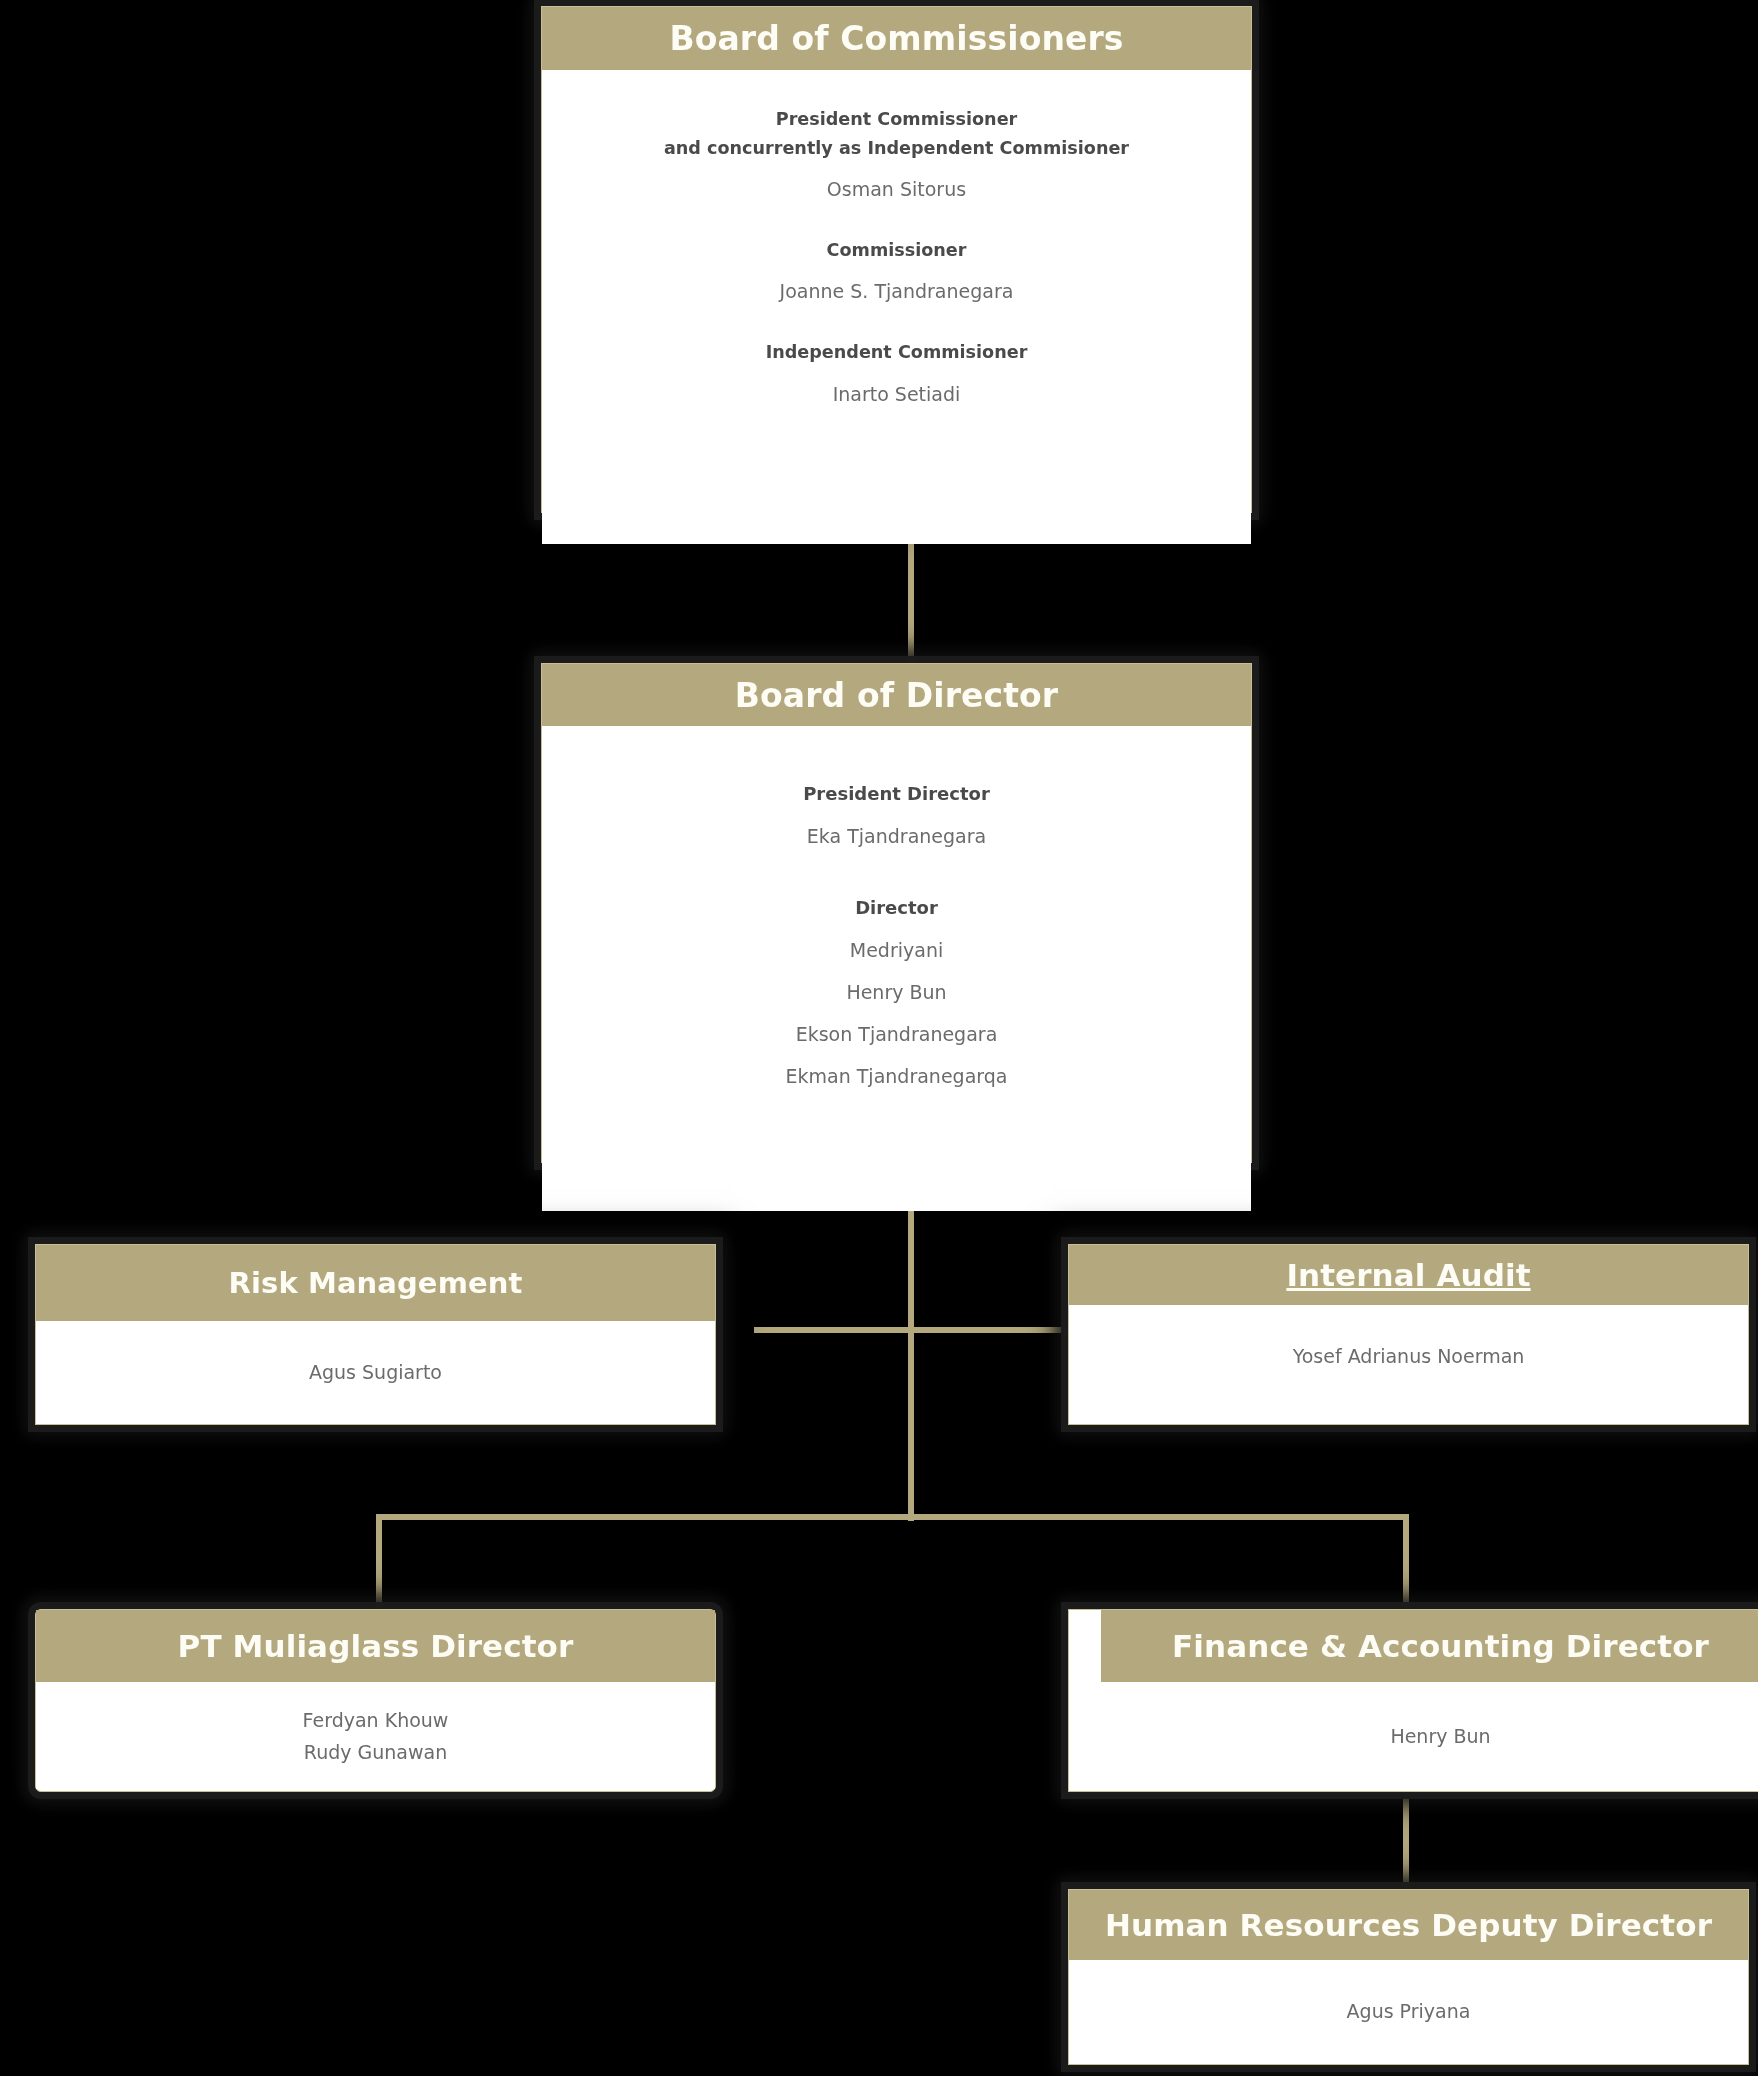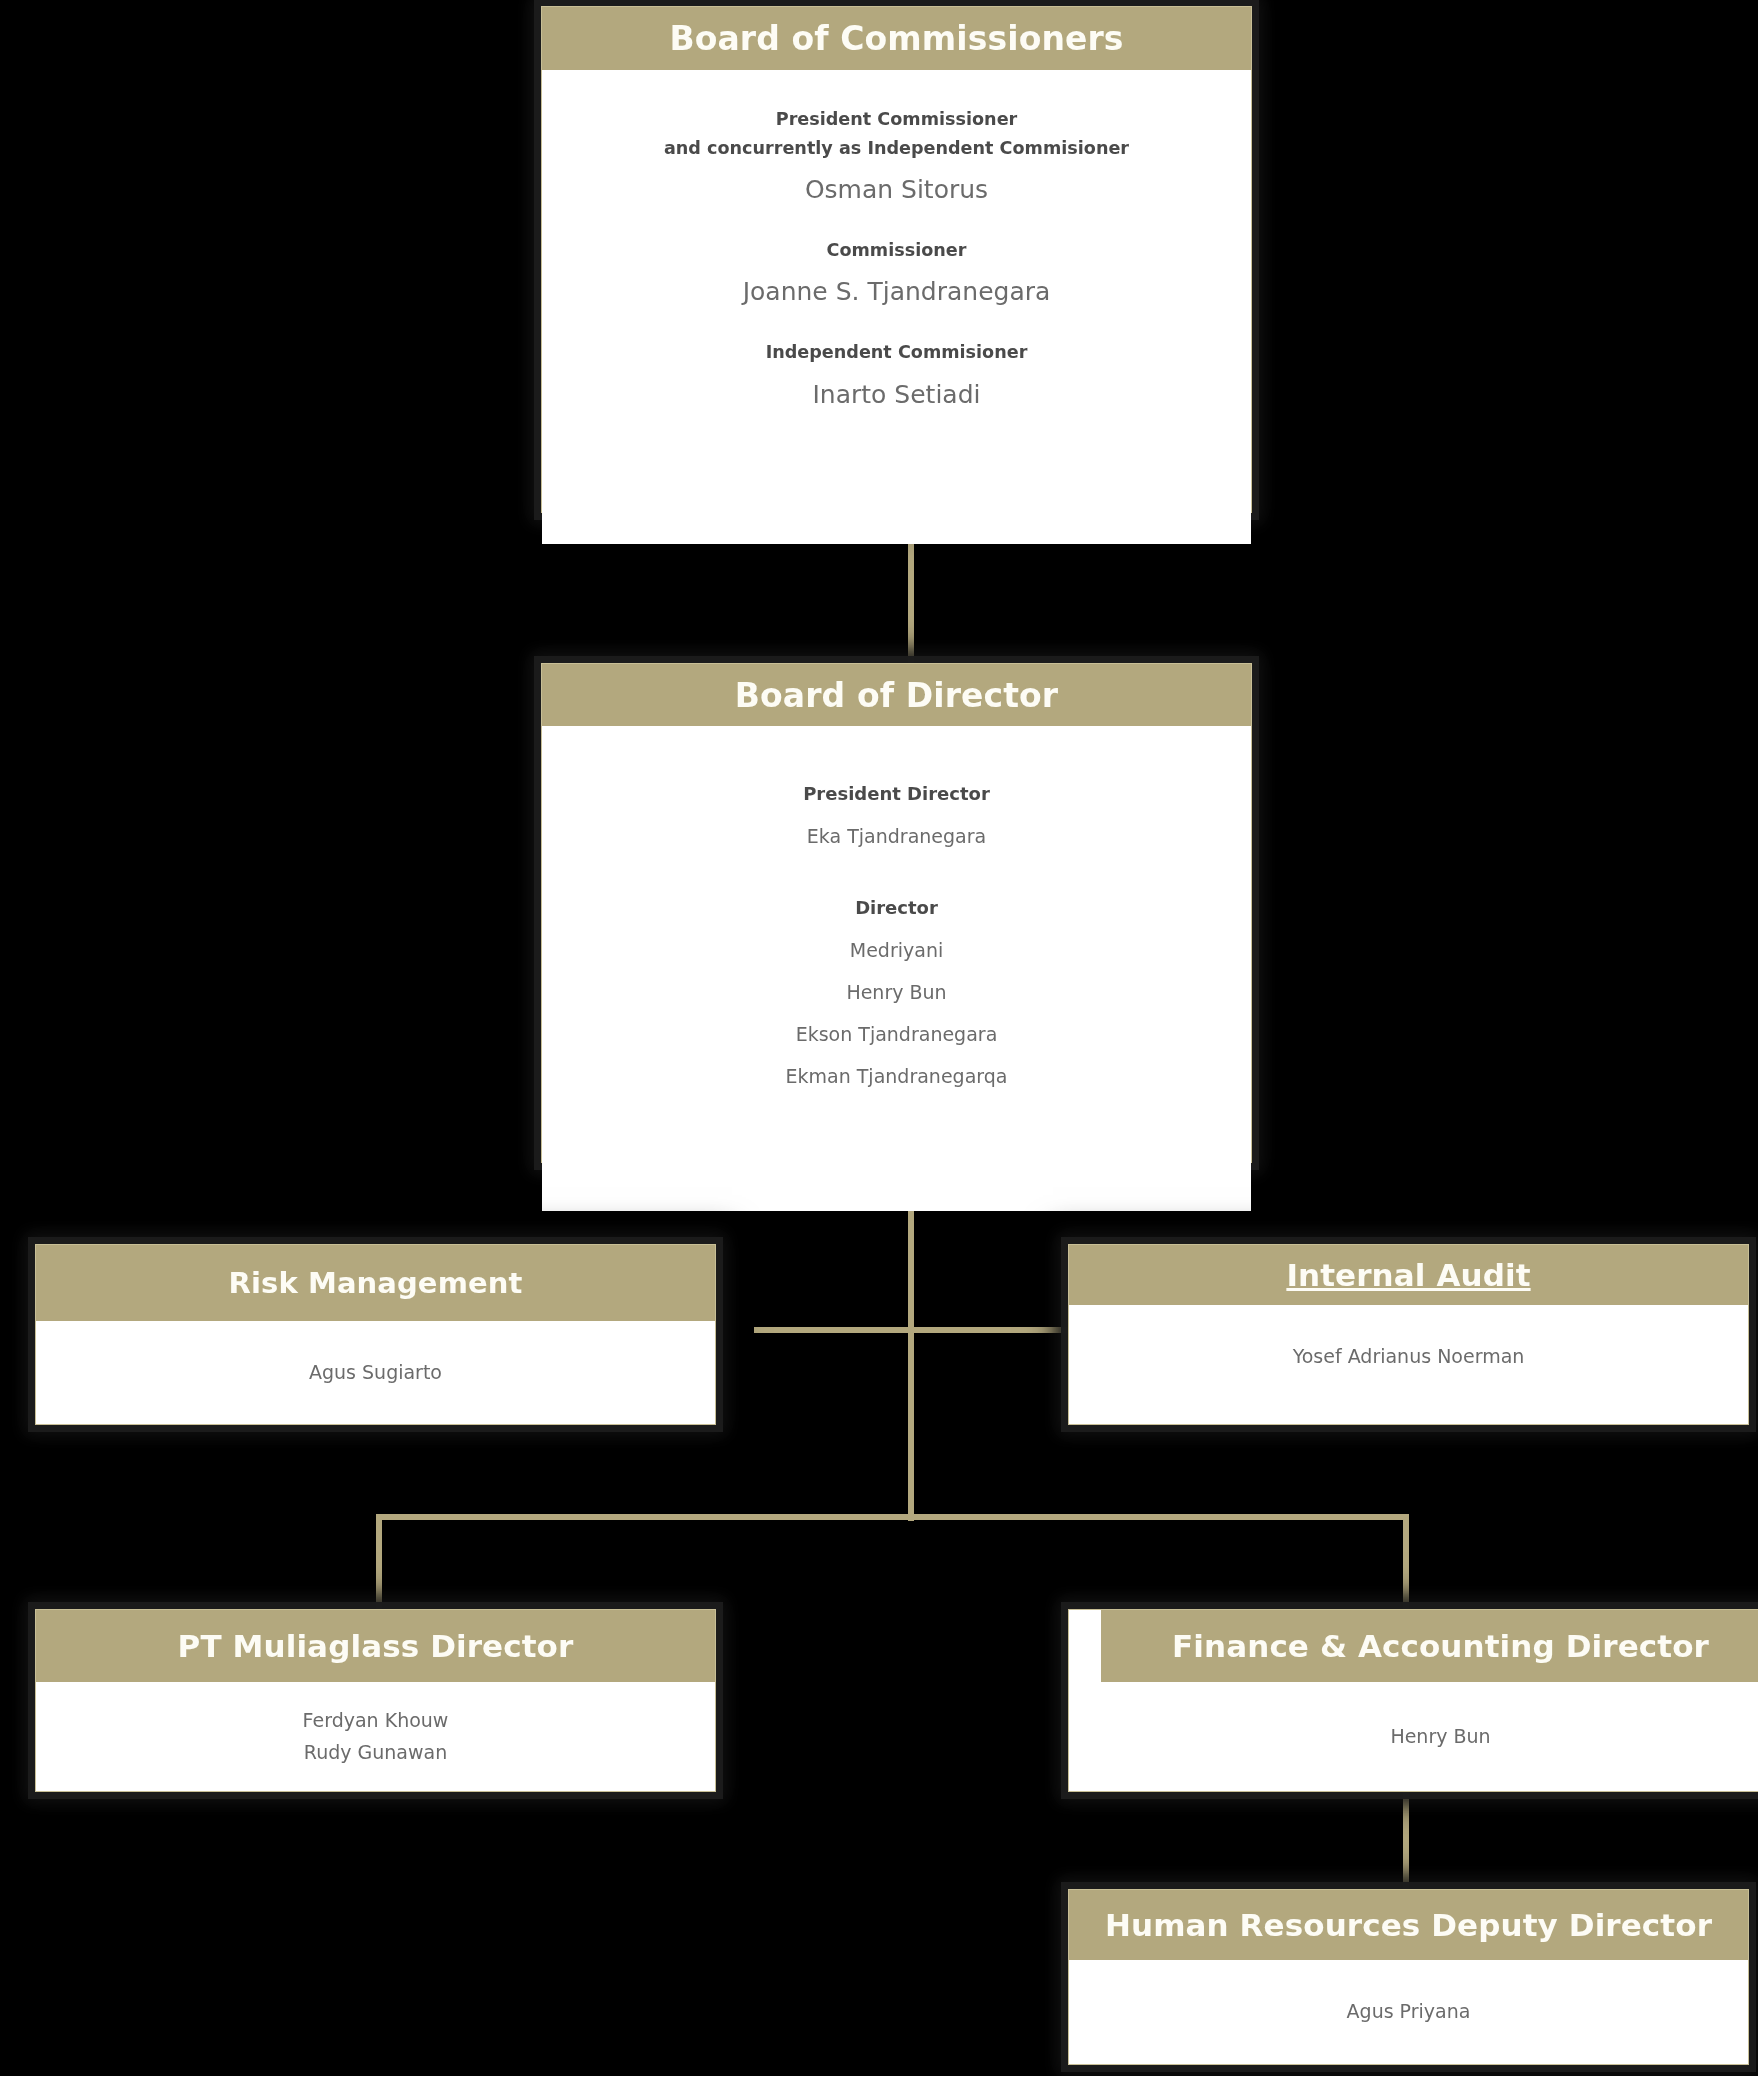--- a/index.html
+++ b/index.html
@@ -45,21 +45,21 @@
   .person{
     font-weight:400;
     color:#6b6b6b;
   }
 
   
   #box-commissioners{left:529px;top:5.6px;width:709px;height:505px;}
   #box-commissioners .box-header{height:63px;font-size:33px;}
   #box-commissioners .box-body{height:439px;padding-top:35px;}
   #box-commissioners .role{font-size:17.6px;line-height:29px;}
-  #box-commissioners .person{font-size:25px;line-height:29.5px;text-align:center;}
+  #box-commissioners .person{font-size:19px;line-height:29.5px;text-align:center;}
   #box-commissioners .grp{margin-bottom:31px;}
   #box-commissioners .grp .person{margin-top:12.7px;}
 
   
   #box-director{left:529px;top:663px;width:709px;height:498px;}
   #box-director .box-header{height:62px;font-size:33px;}
   #box-director .box-body{height:433px;padding-top:52px;}
   #box-director .role{font-size:18px;line-height:31px;}
   #box-director .person{font-size:19px;line-height:29.5px;}
   #box-director .grp{margin-bottom:41px;}
@@ -71,21 +71,21 @@
   #box-risk .box-body{height:101px;justify-content:center;}
   #box-risk .person{font-size:19px;line-height:28px;}
 
   
   #box-audit{left:1056px;top:1244px;width:679px;height:179px;}
   #box-audit .box-header{height:60px;font-size:31px;text-decoration:underline;}
   #box-audit .box-body{height:101px;justify-content:center;}
   #box-audit .person{font-size:19px;line-height:28px;}
 
   
-  #box-muliaglass{left:23px;top:1609px;width:679px;height:181px;}
+  #box-muliaglass{left:23px;top:1609px;width:679px;height:181px;border-radius:6px;}
   #box-muliaglass .box-header{height:72px;font-size:31px;}
   #box-muliaglass .box-body{height:107px;justify-content:center;}
   #box-muliaglass .person{font-size:19px;line-height:32px;}
 
   
   #box-finance{left:1056px;top:1609px;width:679px;height:181px;padding-left:32px;}
   #box-finance .box-header{height:72px;font-size:31px;}
   #box-finance .box-body{height:107px;justify-content:center;}
   #box-finance .person{font-size:19px;line-height:32px;}
 

